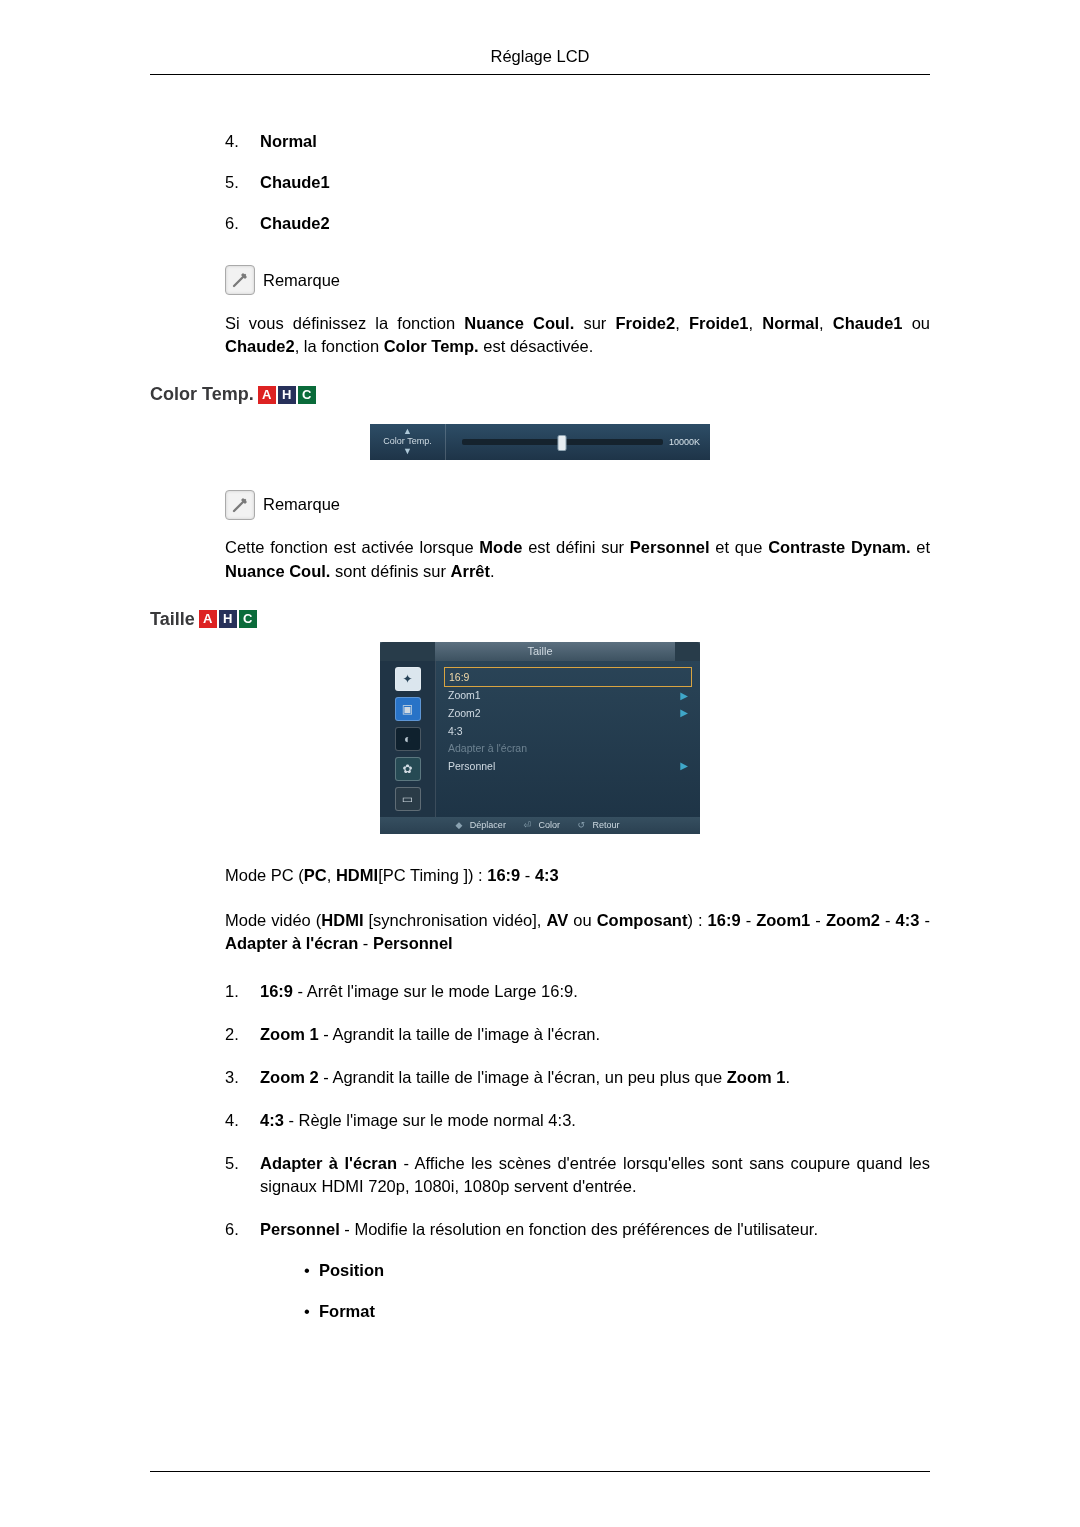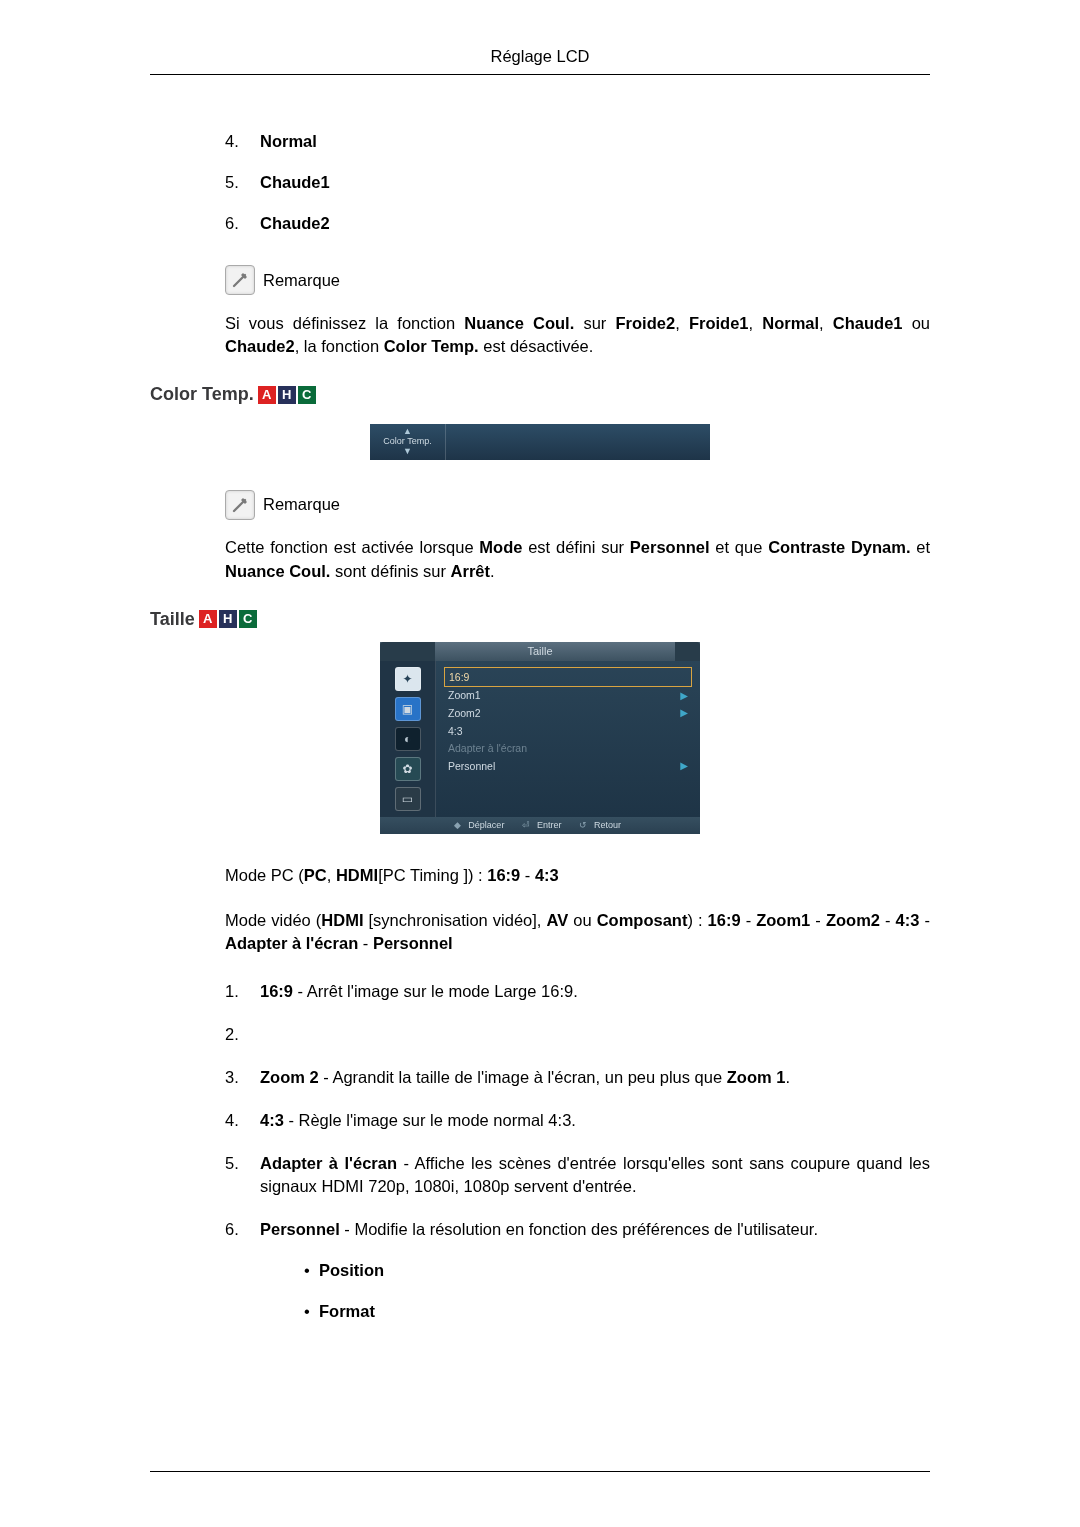--- a/index.html
+++ b/index.html
@@ -331,20 +331,24 @@
     </span>
   </div>
 
   <div class="img-wrap">
     <div class="ct-panel">
       <div class="ct-row">
         <div class="ct-left">
           <span class="arrow">▲</span>
           <span>Color Temp.</span>
           <span class="arrow">▼</span>
+        </div>
+        <div class="ct-main">
+          <div class="ct-bar"></div>
+          <span class="ct-val">10000K</span>
         </div>
       </div>
     </div>
   </div>
 
   <div class="indent">
 
     <div class="note-row">
       <span class="note-icon">
         <svg width="18" height="18" viewBox="0 0 18 18">
@@ -403,21 +407,21 @@
               <span>Adapter à l'écran</span>
             </div>
           <div class="sz-item">
               <span>Personnel</span>
               <span class="arrow">▶</span>
             </div>
         </div>
       </div>
       <div class="sz-footer">
         <span>◆ <span class="chip">Déplacer</span></span>
-        <span>⏎ <span class="chip">Entrer</span></span>
+        <span>⏎ <span class="chip">Color</span></span>
         <span>↺ <span class="chip">Retour</span></span>
       </div>
     </div>
   </div>
 
   <div class="indent">
 
     <p class="para" style="margin-bottom:22px;">
       <span>Mode PC (</span><span class="bold">PC</span><span>, </span><span class="bold">HDMI</span><span>[PC Timing ]) : </span><span class="bold">16:9</span><span> - </span><span class="bold">4:3</span>
     </p>
@@ -426,20 +430,21 @@
       <span>Mode vidéo (</span><span class="bold">HDMI</span><span> [synchronisation vidéo], </span><span class="bold">AV</span><span> ou </span><span class="bold">Composant</span><span>) : </span><span class="bold">16:9</span><span> - </span><span class="bold">Zoom1</span><span> - </span><span class="bold">Zoom2</span><span> - </span><span class="bold">4:3</span><span> - </span><span class="bold">Adapter à l'écran</span><span> - </span><span class="bold">Personnel</span>
     </p>
 
     <ol class="desc-list">
       <li>
         <span class="num">1.</span>
         <span><span class="bold">16:9</span><span> - Arrêt l'image sur le mode Large 16:9.</span></span>
       </li>
       <li>
         <span class="num">2.</span>
+        <span><span class="bold">Zoom 1</span><span> - Agrandit la taille de l'image à l'écran.</span></span>
       </li>
       <li>
         <span class="num">3.</span>
         <span><span class="bold">Zoom 2</span><span> - Agrandit la taille de l'image à l'écran, un peu plus que </span><span class="bold">Zoom 1</span><span>.</span></span>
       </li>
       <li>
         <span class="num">4.</span>
         <span><span class="bold">4:3</span><span> - Règle l'image sur le mode normal 4:3.</span></span>
       </li>
       <li>

